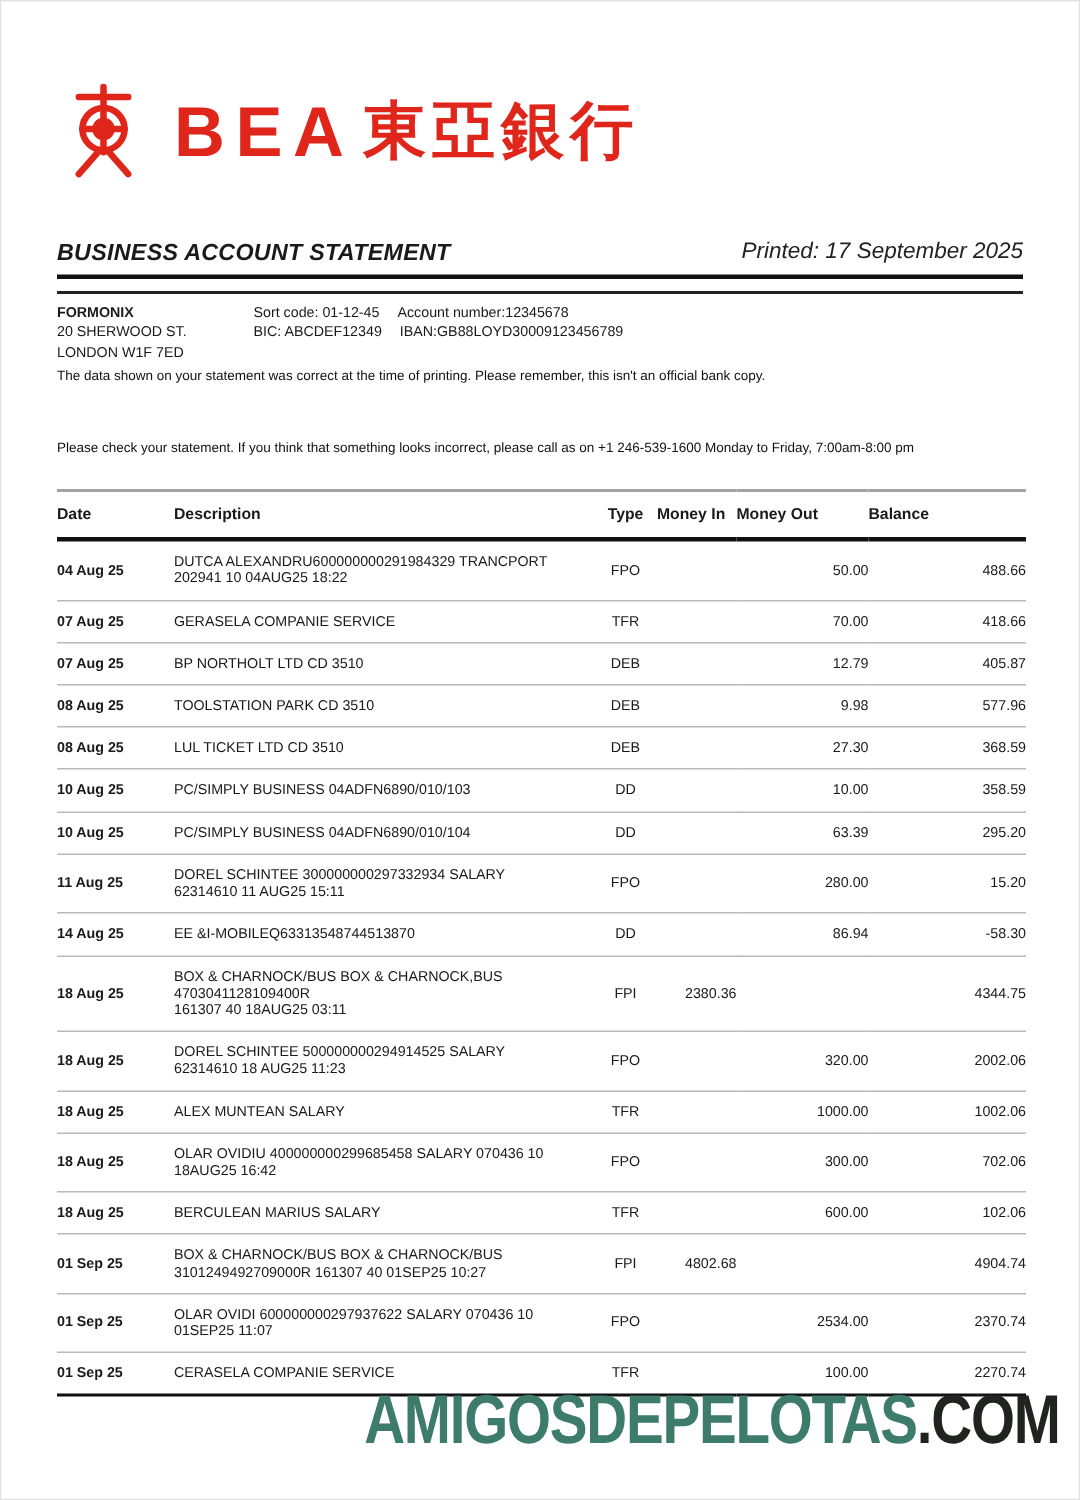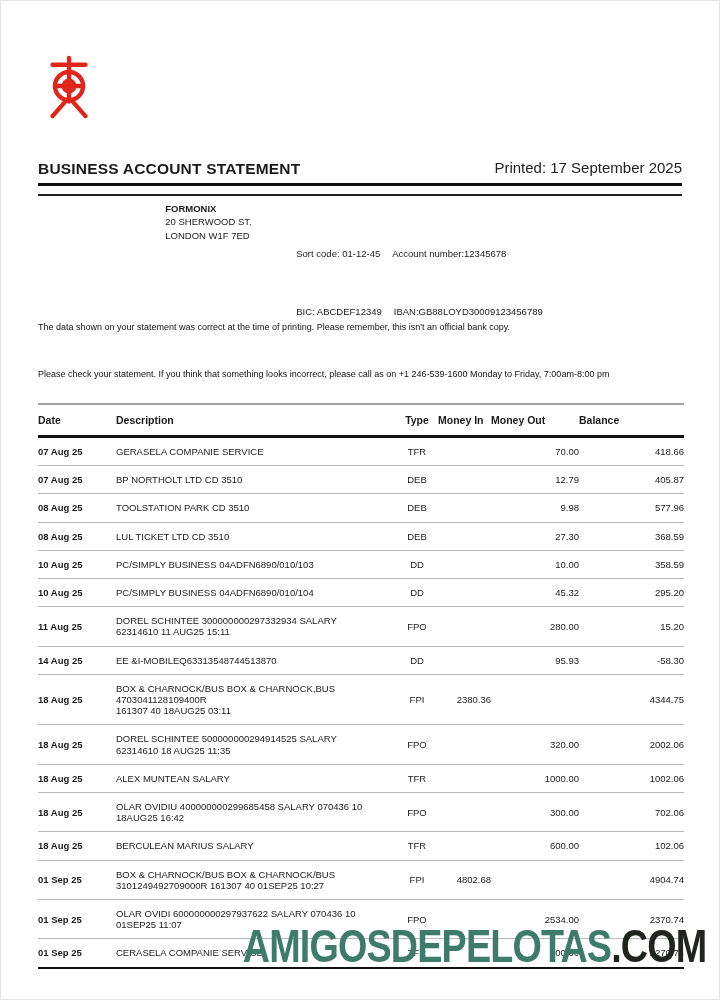--- a/index.html
+++ b/index.html
@@ -26,31 +26,32 @@
     font-size: 42px; font-weight: 600; letter-spacing: 4px;
     line-height: 1; margin-left: 6px;
   }
 
   
   .title-row {
     margin-top: 40px;
     display: flex; justify-content: space-between; align-items: flex-end;
     border-bottom: 3px solid #111;
     padding-bottom: 5px;
+    font-style: italic;
   }
   .page-title { font-size: 15.5px; font-weight: 700; letter-spacing: 0.2px; }
   .printed { font-size: 15px; color: #222; padding-bottom: 2px; }
 
   .thin-rule { border-bottom: 2px solid #222; margin-top: 8px; }
 
   
-  .account-row { margin-top: 6px; display: flex; font-size: 9.5px; line-height: 1.4; justify-content: center; }
+  .account-row { margin-top: 6px; display: flex; font-size: 9.5px; line-height: 1.4; }
   .account-left { width: 131px; flex: 0 0 auto; }
   .account-name { font-weight: 700; }
-  .account-mid .info-line { display: flex; margin-top: 45px; }
+  .account-mid .info-line { display: flex; }
   .info-pair { margin-right: 12px; white-space: nowrap; }
 
   
   .notice { font-size: 9px; line-height: 1.3; color: #111; }
   .notice-1 { margin-top: 3px; }
   .notice-2 { margin-top: 36px; }
 
   
   table.txn {
     width: 100%;
@@ -105,20 +106,24 @@
   <div class="logo-row">
     <svg class="logo-mark" viewBox="0 0 64 64" fill="none" stroke="#e0251b" stroke-width="4.5" stroke-linecap="round">
       <line x1="32" y1="2" x2="32" y2="47"></line>
       <line x1="15" y1="9" x2="49" y2="9"></line>
       <circle cx="32" cy="31" r="14.5"></circle>
       <line x1="17.5" y1="31" x2="46.5" y2="31"></line>
       <circle cx="32" cy="31" r="5.5"></circle>
       <line x1="29" y1="46" x2="15" y2="62"></line>
       <line x1="35" y1="46" x2="49" y2="62"></line>
     </svg>
+    <div class="logo-text">
+      <span class="logo-bea">BEA</span>
+      <span class="logo-cn">東亞銀行</span>
+    </div>
   </div>
 
   <div class="title-row">
     <div class="page-title">BUSINESS ACCOUNT STATEMENT</div>
     <div class="printed">Printed: 17 September 2025</div>
   </div>
 
   <div class="thin-rule"></div>
 
   <div class="account-row">
@@ -156,20 +161,29 @@
         <th>Date</th>
         <th>Description</th>
         <th class="h-type">Type</th>
         <th class="h-in">Money In</th>
         <th class="h-out">Money Out</th>
         <th class="h-bal">Balance</th>
       </tr>
     </thead>
     <tbody>
         <tr>
+          <td class="col-date">04 Aug 25</td>
+          <td class="col-desc">DUTCA ALEXANDRU600000000291984329 TRANCPORT
+202941 10 04AUG25 18:22</td>
+          <td class="col-type">FPO</td>
+          <td class="col-in"></td>
+          <td class="col-out">50.00</td>
+          <td class="col-balance">488.66</td>
+        </tr>
+        <tr>
           <td class="col-date">07 Aug 25</td>
           <td class="col-desc">GERASELA COMPANIE SERVICE</td>
           <td class="col-type">TFR</td>
           <td class="col-in"></td>
           <td class="col-out">70.00</td>
           <td class="col-balance">418.66</td>
         </tr>
         <tr>
           <td class="col-date">07 Aug 25</td>
           <td class="col-desc">BP NORTHOLT LTD CD 3510</td>
@@ -200,53 +214,53 @@
           <td class="col-type">DD</td>
           <td class="col-in"></td>
           <td class="col-out">10.00</td>
           <td class="col-balance">358.59</td>
         </tr>
         <tr>
           <td class="col-date">10 Aug 25</td>
           <td class="col-desc">PC/SIMPLY BUSINESS 04ADFN6890/010/104</td>
           <td class="col-type">DD</td>
           <td class="col-in"></td>
-          <td class="col-out">45.32</td>
+          <td class="col-out">63.39</td>
           <td class="col-balance">295.20</td>
         </tr>
         <tr>
           <td class="col-date">11 Aug 25</td>
           <td class="col-desc">DOREL SCHINTEE 300000000297332934 SALARY
 62314610 11 AUG25 15:11</td>
           <td class="col-type">FPO</td>
           <td class="col-in"></td>
           <td class="col-out">280.00</td>
           <td class="col-balance">15.20</td>
         </tr>
         <tr>
           <td class="col-date">14 Aug 25</td>
           <td class="col-desc">EE &amp;I-MOBILEQ63313548744513870</td>
           <td class="col-type">DD</td>
           <td class="col-in"></td>
-          <td class="col-out">95.93</td>
+          <td class="col-out">86.94</td>
           <td class="col-balance">-58.30</td>
         </tr>
         <tr>
           <td class="col-date">18 Aug 25</td>
           <td class="col-desc">BOX &amp; CHARNOCK/BUS BOX &amp; CHARNOCK,BUS 4703041128109400R
 161307 40 18AUG25 03:11</td>
           <td class="col-type">FPI</td>
           <td class="col-in">2380.36</td>
           <td class="col-out"></td>
           <td class="col-balance">4344.75</td>
         </tr>
         <tr>
           <td class="col-date">18 Aug 25</td>
           <td class="col-desc">DOREL SCHINTEE 500000000294914525 SALARY
-62314610 18 AUG25 11:35</td>
+62314610 18 AUG25 11:23</td>
           <td class="col-type">FPO</td>
           <td class="col-in"></td>
           <td class="col-out">320.00</td>
           <td class="col-balance">2002.06</td>
         </tr>
         <tr>
           <td class="col-date">18 Aug 25</td>
           <td class="col-desc">ALEX MUNTEAN SALARY</td>
           <td class="col-type">TFR</td>
           <td class="col-in"></td>

